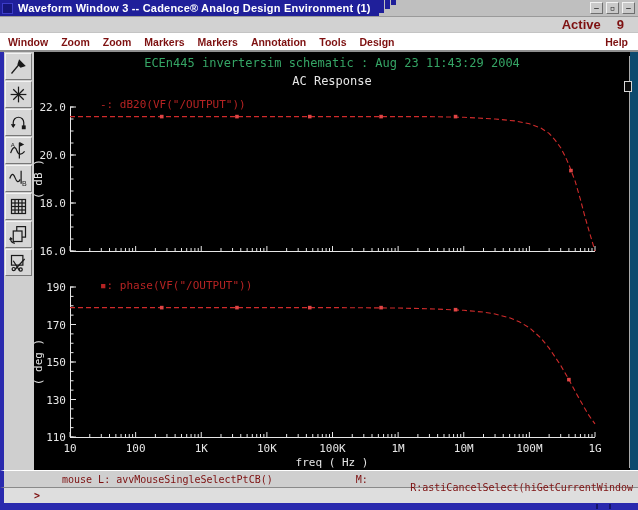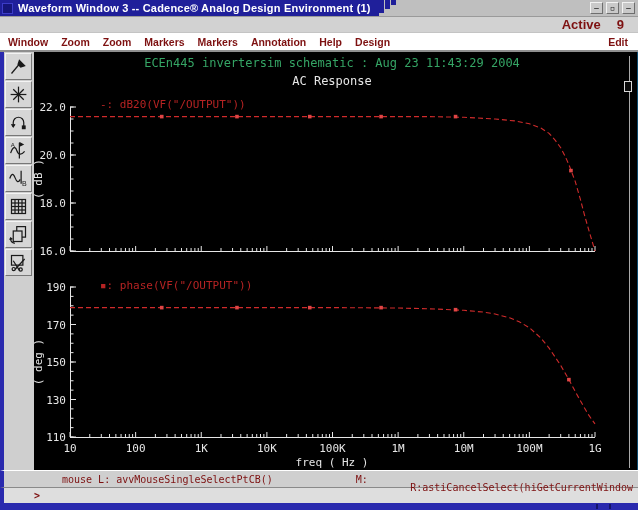--- a/index.html
+++ b/index.html
@@ -20,21 +20,21 @@
   
   .activebar { height:16px; background:#d2d2d2; display:flex; justify-content:flex-end; align-items:center; padding-right:14px; gap:16px; border-bottom:1px solid #c4c4c4; }
   .activebar span { color:#7d1010; font-size:13px; font-weight:bold; }
 
   
   .menubar { height:19px; background:#ffffff; display:flex; align-items:center; padding:0 10px 0 8px; gap:13px; border-bottom:2px solid #8f8f8f; }
   .menu-item { color:#7d1010; font-size:10.5px; font-weight:bold; cursor:default; white-space:nowrap; }
   .menu-spacer { flex:1; }
 
   
-  .content { height:418px; display:flex; background:#000; border-left:4px solid #2a2aae; border-right:1px solid #0c4a6e;text-align:center; }
+  .content { height:418px; display:flex; background:#000; border-left:4px solid #2a2aae; border-right:8px solid #0c4a6e;text-align:center; }
   .toolrail { width:30px; background:#cfcfcf; padding:1px; display:flex; flex-direction:column; }
   .tool-btn { width:27px; height:27px; background:#d6d6d6; border:1px solid; border-color:#f4f4f4 #777 #777 #f4f4f4; margin-bottom:1px; display:flex; align-items:center; justify-content:center; cursor:default; }
   .tool-btn svg { width:21px; height:21px; stroke:#1a1a1a; fill:none; stroke-width:1.4; }
   .plotarea { flex:1; position:relative; background:#000; }
   .plotarea svg.main { position:absolute; left:0; top:0; }
 
   .tick   { font:11px "DejaVu Sans Mono",monospace; fill:#e6e6e6; }
   .legend { font:11px "DejaVu Sans Mono",monospace; fill:#b62323; }
   .hdr-g  { font:12px "DejaVu Sans Mono",monospace; fill:#35a565; }
   .hdr-w  { font:12px "DejaVu Sans Mono",monospace; fill:#e6e6e6; }
@@ -76,24 +76,24 @@
     <span>9</span>
   </div>
 
   <div class="menubar">
     <span class="menu-item">Window</span>
     <span class="menu-item">Zoom</span>
     <span class="menu-item">Zoom</span>
     <span class="menu-item">Markers</span>
     <span class="menu-item">Markers</span>
     <span class="menu-item">Annotation</span>
-    <span class="menu-item">Help</span>
+    <span class="menu-item">Tools</span>
     <span class="menu-item">Design</span>
     <span class="menu-spacer"></span>
-    <span class="menu-item">Edit</span>
+    <span class="menu-item">Help</span>
   </div>
 
   <div class="content">
     <div class="toolrail">
       <div class="tool-btn">
         <svg viewBox="0 0 24 24">
           <line x1="4" y1="20" x2="14" y2="8"></line>
             <path d="M13 5 l6 6 -4.5 1.5 -3 -3 z" fill="#1a1a1a"></path>
         </svg>
       </div>

